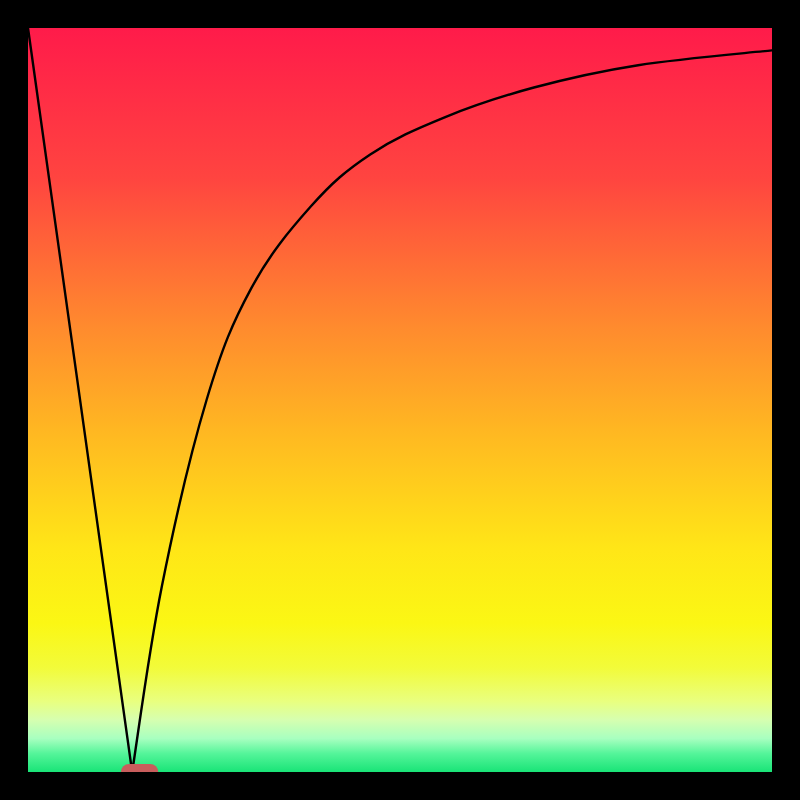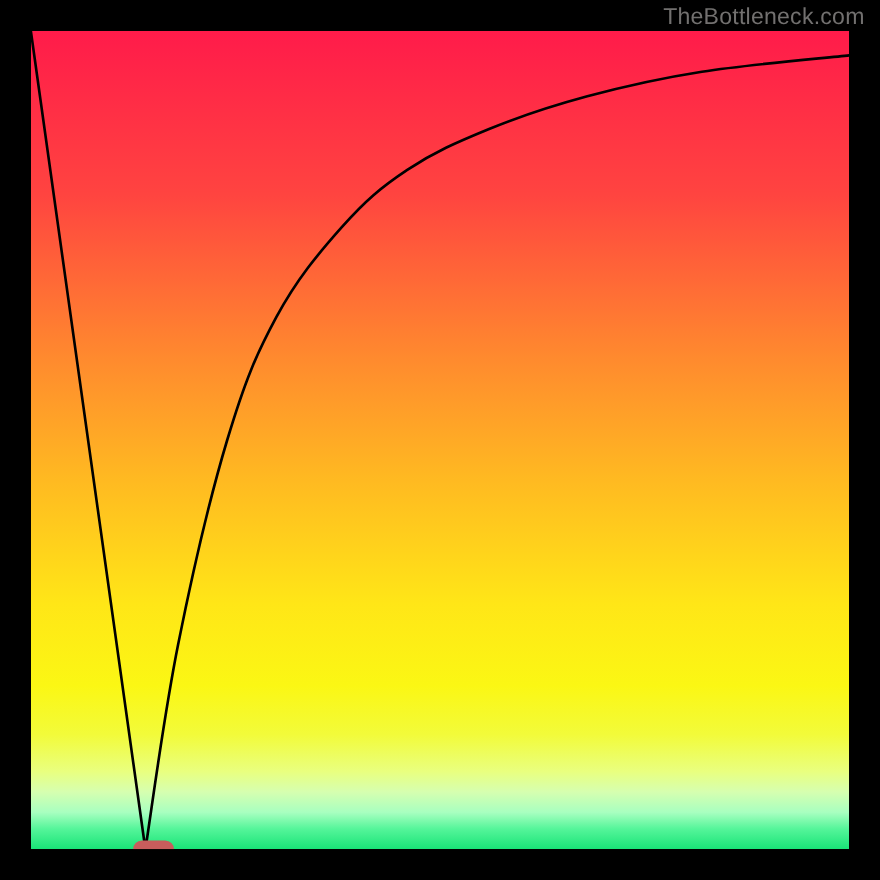--- a/index.html
+++ b/index.html
@@ -60,14 +60,13 @@
             <stop offset="95.5%" stop-color="#a8ffc0"></stop>
             <stop offset="97.5%" stop-color="#55f59a"></stop>
             <stop offset="100%" stop-color="#19e477"></stop>
           </linearGradient>
       </defs>
       <rect id="bg-rect" x="0" y="0" width="744" height="744" fill="url(#bg-grad)"></rect>
       <path id="curve-path" fill="none" stroke="#000" stroke-width="2.4" stroke-linecap="round" stroke-linejoin="round" d="M 0 0 L 104.16000000000001 744 C 109.5168 710.52 120.52799999999999 624.96 133.92 558 C 147.31199999999998 491.04 162.4896 425.568 178.56 372 C 194.6304 318.432 204.45119999999997 295.2192 223.2 260.4 C 241.9488 225.58079999999995 261.2928 202.66559999999993 282.72 178.55999999999995 C 304.14720000000005 154.45439999999996 318.1344 142.55040000000002 342.24 126.48000000000002 C 366.3456 110.40960000000003 387.17760000000004 101.33279999999998 416.64000000000004 89.27999999999997 C 446.10240000000005 77.22719999999997 471.10080000000005 68.89439999999996 505.92 59.51999999999998 C 540.7392 50.145599999999995 567.2256 43.89600000000003 610.0799999999999 37.200000000000045 C 652.9343999999999 30.504000000000058 719.8944 24.99840000000005 744 22.32000000000005"></path>
       <rect id="marker-pill" rx="8" ry="8" height="16" fill="#c85d5c" x="93" width="37.19999999999999" y="736"></rect>
     </svg>
   </div>
-  <div class="attribution">TheBottleneck.com</div>
 </div>
 
 </body></html>

